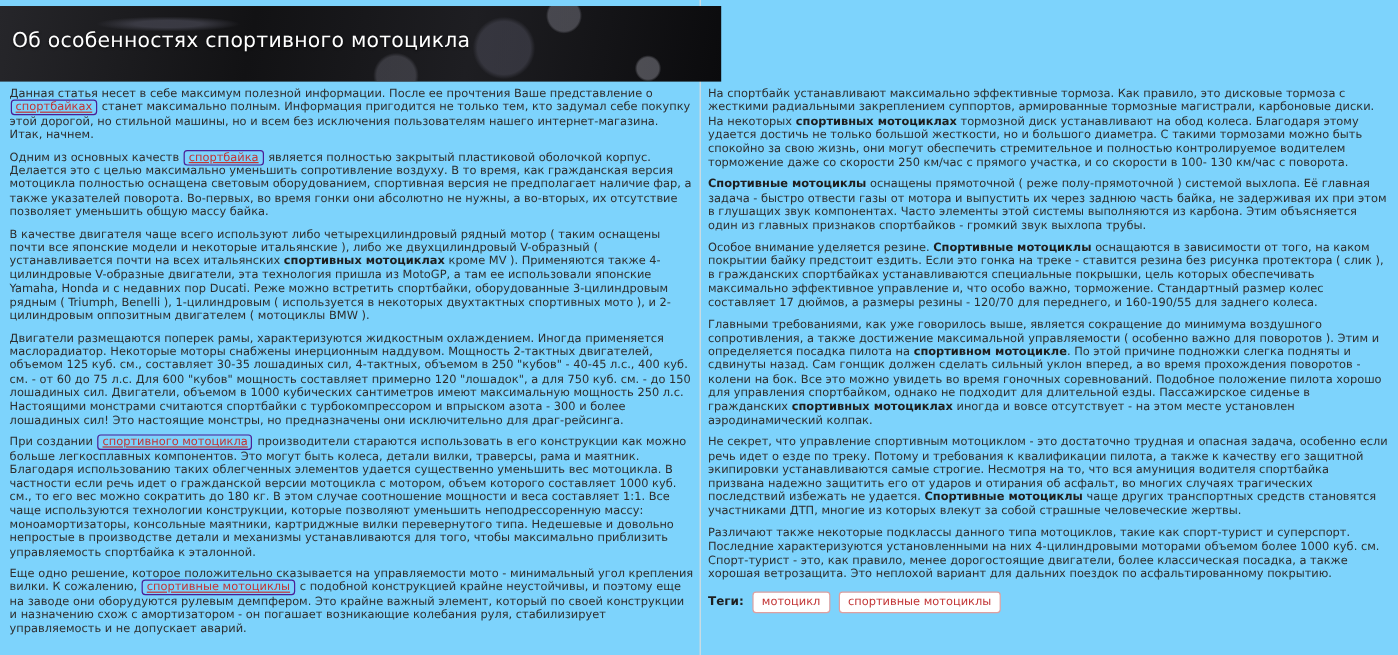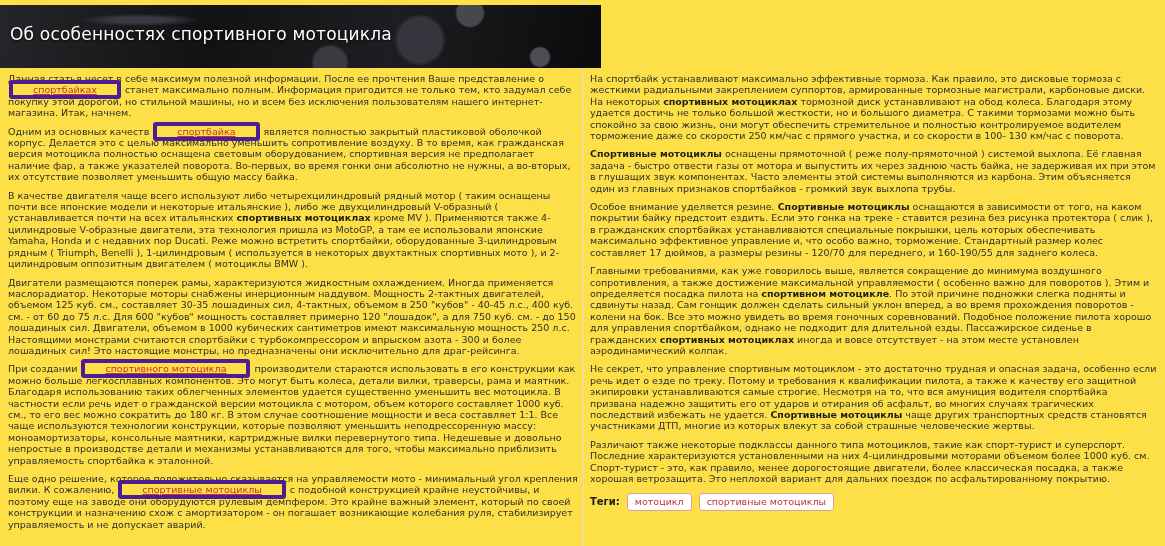--- a/index.html
+++ b/index.html
@@ -8,21 +8,21 @@
     background: #ffffff;
     width: 1165px;
     height: 546px;
     overflow: hidden;
     font-family: "DejaVu Sans", "Liberation Sans", sans-serif;
   }
   .page {
     position: relative;
     width: 1165px;
     height: 546px;
-    background: #fde047;
+    background: #7dd3fc;
   }
   .divider {
     position: absolute;
     left: 583px;
     top: 0;
     width: 1px;
     height: 546px;
     background: #dcdcdc;
     z-index: 1;
   }
@@ -59,23 +59,23 @@
     line-height: 11.4px;
   }
   .col-left  { left: 8px;   width: 570px; }
   .col-right { left: 590px; width: 567px; }
   .para { margin: 0 0 7px 0; }
   .bold { font-weight: bold; color: #1e1e1e; }
   .plain {}
   .keyword-link {
     color: var(--accent, #c23434);
     text-decoration: underline;
-    border: 4px solid #4c1d95;
+    border: 1px solid #4c1d95;
     border-radius: 3px;
-    padding: 0 20px;
+    padding: 0 3px;
     margin: 0 1px;
     cursor: pointer;
     white-space: nowrap;
   }
   .tags-row {
     margin-top: 9px;
     display: flex;
     align-items: center;
     gap: 7px;
   }

